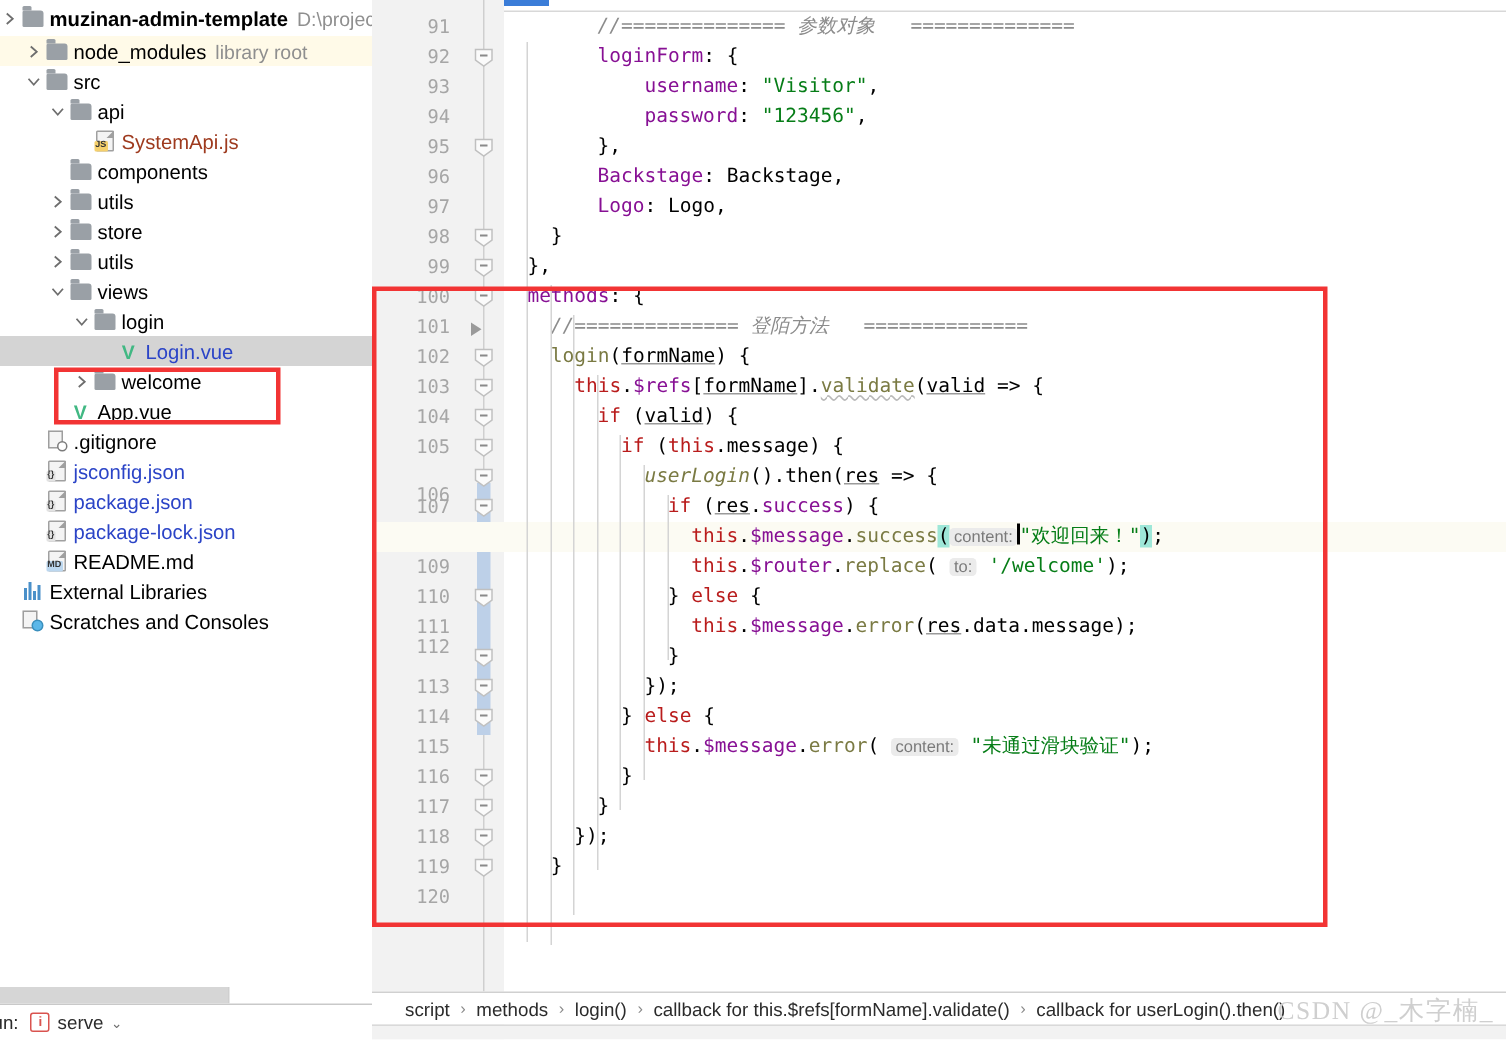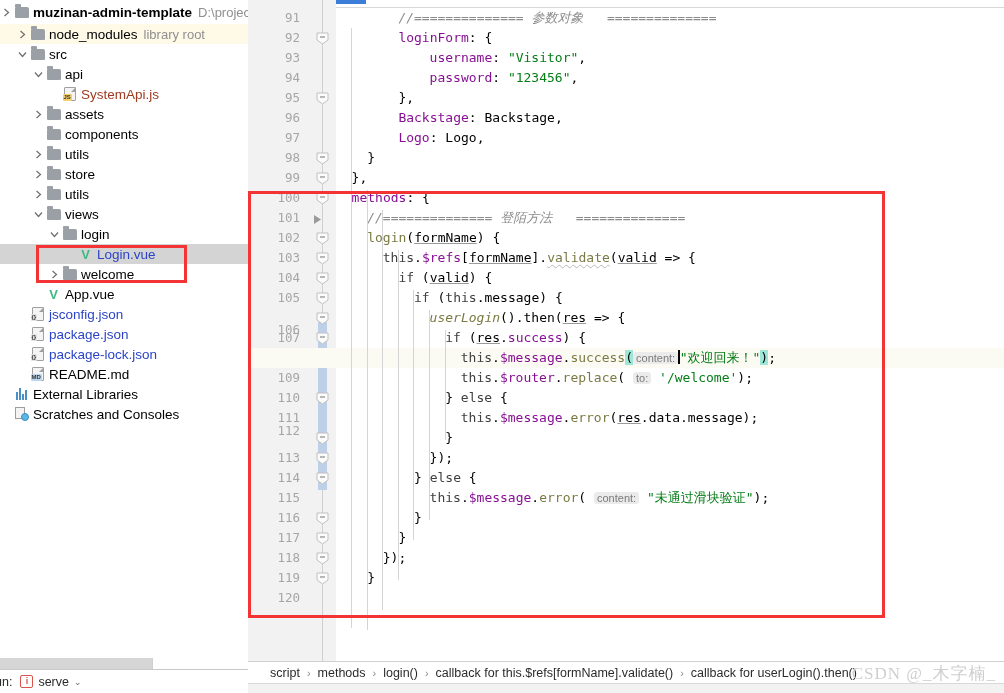--- a/index.html
+++ b/index.html
@@ -175,21 +175,21 @@
     position: absolute; left: 0; height: 20px; line-height: 20px;
     white-space: pre; left: 0;
   }
   .row-hl {
     position: absolute; left: 0; right: 0; height: 20px; background: #fcfbf3;
   }
   
   .iguide { position: absolute; width: 1px; background: #d4d4d4; }
 
   
-  .t-kw      { color: #404040; }
+  .t-kw      { color: #b91c1c; }
   .t-prop    { color: #871094; }
   .t-str     { color: #067d17; }
   .t-fn      { color: #7a7a43; }
   .t-plain   { color: #000000; }
   .t-field   { color: #871094; }
   .t-comment { color: #8c8c8c; font-style: italic; }
   .t-param   { color: #000000; text-decoration: underline; text-decoration-color:#9a9a9a; text-decoration-thickness: 1px; }
   .t-italic  { font-style: italic; }
   .t-hint {
     background: #ebebeb; color: #7a7a7a; font-size: 11px;
@@ -304,32 +304,20 @@
           <span class="arrow"></span>
           <span class="ico">
             <span class="file">
               <span class="tag tag-js">JS</span>
             </span>
           </span>
           <span class="label red-name">SystemApi.js</span>
         </div>
         <div class="row">
           <span class="spacer" style="width: 32px;"></span>
-          <span class="arrow">
-            <svg width="9" height="9" viewBox="0 0 9 9">
-              <path d="M2.5 1 L6.5 4.5 L2.5 8" fill="none" stroke="#6e6e6e" stroke-width="1.2"></path>
-            </svg>
-          </span>
-          <span class="ico">
-            <span class="folder"></span>
-          </span>
-          <span class="label">assets</span>
-        </div>
-        <div class="row">
-          <span class="spacer" style="width: 32px;"></span>
           <span class="arrow"></span>
           <span class="ico">
             <span class="folder"></span>
           </span>
           <span class="label">components</span>
         </div>
         <div class="row">
           <span class="spacer" style="width: 32px;"></span>
           <span class="arrow">
             <svg width="9" height="9" viewBox="0 0 9 9">
@@ -409,20 +397,31 @@
           </span>
           <span class="label">welcome</span>
         </div>
         <div class="row">
           <span class="spacer" style="width: 32px;"></span>
           <span class="arrow"></span>
           <span class="ico">
             <span class="vue-ico">V</span>
           </span>
           <span class="label">App.vue</span>
+        </div>
+        <div class="row">
+          <span class="spacer" style="width: 16px;"></span>
+          <span class="arrow"></span>
+          <span class="ico">
+            <span class="git-ico">
+              <span class="pg"></span>
+              <span class="dot"></span>
+            </span>
+          </span>
+          <span class="label">.gitignore</span>
         </div>
         <div class="row">
           <span class="spacer" style="width: 16px;"></span>
           <span class="arrow"></span>
           <span class="ico">
             <span class="file">
               <span class="tag tag-json">{}</span>
             </span>
           </span>
           <span class="label blue-name">jsconfig.json</span>

